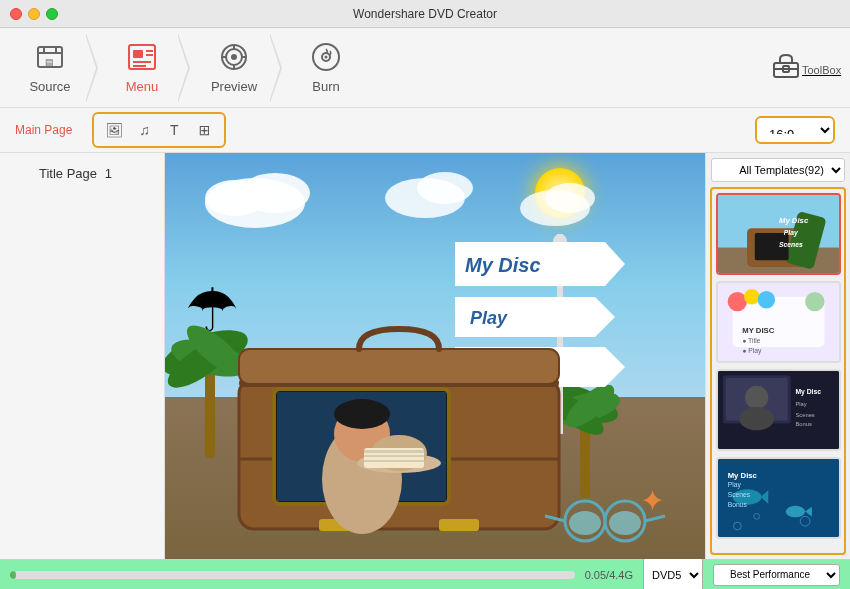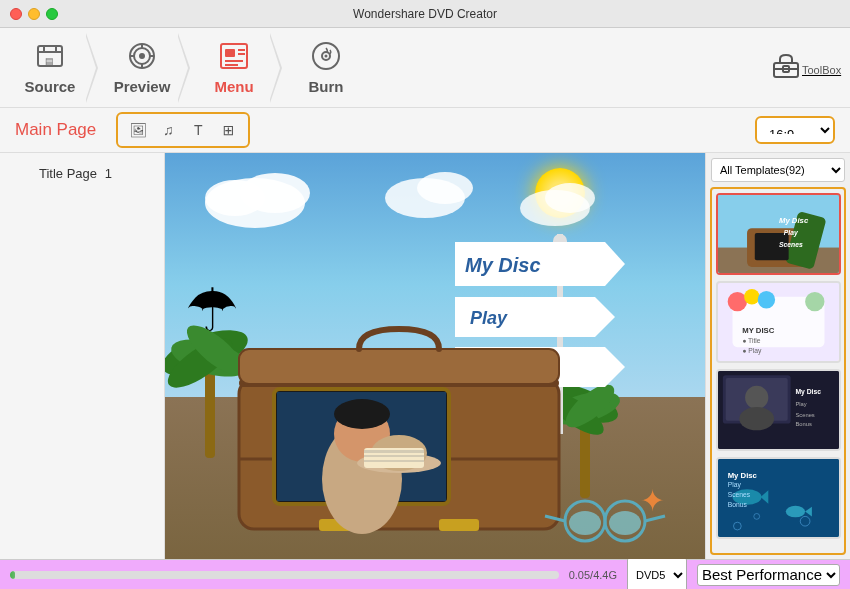--- a/index.html
+++ b/index.html
@@ -100,24 +100,23 @@
       color: #666;
       line-height: 1;
     }
     .toolbar-item.active .toolbar-item-icon {
       color: #e8524a;
     }
     .toolbar-item.active .toolbar-item-label {
       color: #e8524a;
     }
     .toolbar-item-label {
-      font-size: 15px;
+      font-size: 13px;
       color: #555;
       margin-top: 1px;
-      font-weight: bold;
     }
 
     .toolbox-item {
       margin-left: auto;
       display: flex;
       flex-direction: row;
       align-items: center;
       justify-content: flex-start;
       width: 70px;
       cursor: pointer;
@@ -137,21 +136,21 @@
     .sub-toolbar {
       height: 45px;
       background: #f5f5f5;
       border-bottom: 1px solid #ddd;
       display: flex;
       align-items: center;
       padding: 0 15px;
       gap: 15px;
     }
     .main-page-label {
-      font-size: 17px;
+      font-size: 12px;
       color: #e8524a;
       font-weight: 500;
     }
     .media-buttons {
       display: flex;
       gap: 2px;
       border: 2px solid #e8a020;
       border-radius: 6px;
       padding: 3px 6px;
       margin-left: 5px;
@@ -271,20 +270,21 @@
       gap: 4px;
     }
     .template-filter {
       flex: 1;
       height: 24px;
       font-size: 11px;
       border: 1px solid #ccc;
       border-radius: 3px;
       padding: 0 4px;
       background: white;
+      text-align: right;
     }
     .template-thumbs {
       flex: 1;
       overflow-y: auto;
       padding: 4px;
       display: flex;
       flex-direction: column;
       gap: 6px;
       border: 2px solid #e8a020;
       border-radius: 4px;
@@ -323,21 +323,21 @@
 
     
     .tmpl-3 { background: linear-gradient(135deg, #2a2a4a 0%, #1a1a2e 100%); }
 
     
     .tmpl-4 { background: linear-gradient(180deg, #0a4a7a 0%, #0a6a9a 50%, #1a8aaa 100%); }
 
     
     .status-bar {
       height: 30px;
-      background: #f0abfc;
+      background: #86efac;
       border-top: 1px solid #ccc;
       display: flex;
       align-items: center;
       padding: 0 10px;
       gap: 10px;
     }
     .progress-bar-container {
       flex: 1;
       height: 8px;
       background: #ddd;
@@ -356,25 +356,25 @@
     .disc-select {
       height: 36px;
       font-size: 11px;
       border: 1px solid #aaa;
       border-radius: 3px;
       background: white;
       padding: 0 4px;
     }
     .perf-select {
       height: 22px;
-      font-size: 15px;
+      font-size: 10px;
       border: 1px solid #aaa;
       border-radius: 3px;
       background: white;
-      padding: 0 0;
+      padding: 0 12px;
     }
 
     
     .tb-icon svg {
       width: 32px;
       height: 32px;
     }
   </style>
 </head>
 <body>
@@ -395,20 +395,36 @@
       <span class="toolbar-item-icon tb-icon">
         <svg viewBox="0 0 32 32" fill="none" stroke="#666" stroke-width="2">
           <rect x="4" y="6" width="24" height="20" rx="2"></rect>
           <line x1="4" y1="12" x2="28" y2="12"></line>
           <line x1="10" y1="6" x2="10" y2="12"></line>
           <line x1="22" y1="6" x2="22" y2="12"></line>
           <text x="11" y="24" font-size="9" fill="#666" stroke="none">▤</text>
         </svg>
       </span>
       <span class="toolbar-item-label">Source</span>
+      <div class="arrow-sep"></div>
+      <div class="arrow-sep-inner"></div>
+    </div>
+
+    <div class="toolbar-item active" style="margin-left:12px;">
+      <span class="toolbar-item-icon tb-icon">
+        <svg viewBox="0 0 32 32" fill="none" stroke="#e8524a" stroke-width="2">
+          <rect x="3" y="4" width="26" height="24" rx="2"></rect>
+          <rect x="7" y="9" width="10" height="8" rx="1" fill="#e8524a" stroke="none"></rect>
+          <line x1="20" y1="10" x2="27" y2="10" stroke="#e8524a"></line>
+          <line x1="20" y1="14" x2="27" y2="14" stroke="#e8524a"></line>
+          <line x1="7" y1="21" x2="25" y2="21" stroke="#e8524a"></line>
+          <line x1="7" y1="25" x2="20" y2="25" stroke="#e8524a"></line>
+        </svg>
+      </span>
+      <span class="toolbar-item-label">Menu</span>
       <div class="arrow-sep"></div>
       <div class="arrow-sep-inner"></div>
     </div>
 
     <div class="toolbar-item" style="margin-left:12px;">
       <span class="toolbar-item-icon tb-icon">
         <svg viewBox="0 0 32 32" fill="none" stroke="#666" stroke-width="2">
           <circle cx="16" cy="16" r="12"></circle>
           <circle cx="16" cy="16" r="8"></circle>
           <circle cx="16" cy="16" r="3" fill="#666" stroke="none"></circle>
@@ -416,36 +432,20 @@
           <line x1="16" y1="24" x2="16" y2="28"></line>
           <line x1="4" y1="16" x2="8" y2="16"></line>
           <line x1="24" y1="16" x2="28" y2="16"></line>
         </svg>
       </span>
       <span class="toolbar-item-label">Preview</span>
       <div class="arrow-sep"></div>
       <div class="arrow-sep-inner"></div>
     </div>
 
-    <div class="toolbar-item active" style="margin-left:12px;">
-      <span class="toolbar-item-icon tb-icon">
-        <svg viewBox="0 0 32 32" fill="none" stroke="#e8524a" stroke-width="2">
-          <rect x="3" y="4" width="26" height="24" rx="2"></rect>
-          <rect x="7" y="9" width="10" height="8" rx="1" fill="#e8524a" stroke="none"></rect>
-          <line x1="20" y1="10" x2="27" y2="10" stroke="#e8524a"></line>
-          <line x1="20" y1="14" x2="27" y2="14" stroke="#e8524a"></line>
-          <line x1="7" y1="21" x2="25" y2="21" stroke="#e8524a"></line>
-          <line x1="7" y1="25" x2="20" y2="25" stroke="#e8524a"></line>
-        </svg>
-      </span>
-      <span class="toolbar-item-label">Menu</span>
-      <div class="arrow-sep"></div>
-      <div class="arrow-sep-inner"></div>
-    </div>
-
     <div class="toolbar-item" style="margin-left:12px;">
       <span class="toolbar-item-icon tb-icon">
         <svg viewBox="0 0 32 32" fill="none" stroke="#666" stroke-width="2">
           <circle cx="16" cy="16" r="13"></circle>
           <circle cx="16" cy="16" r="4"></circle>
           <circle cx="16" cy="16" r="1.5" fill="#666" stroke="none"></circle>
           <path d="M16 8 Q18 10 17 13" stroke="#666" stroke-width="1.5" fill="none"></path>
           <path d="M20 10 Q22 13 19 14" stroke="#666" stroke-width="1.5" fill="none"></path>
         </svg>
       </span>

